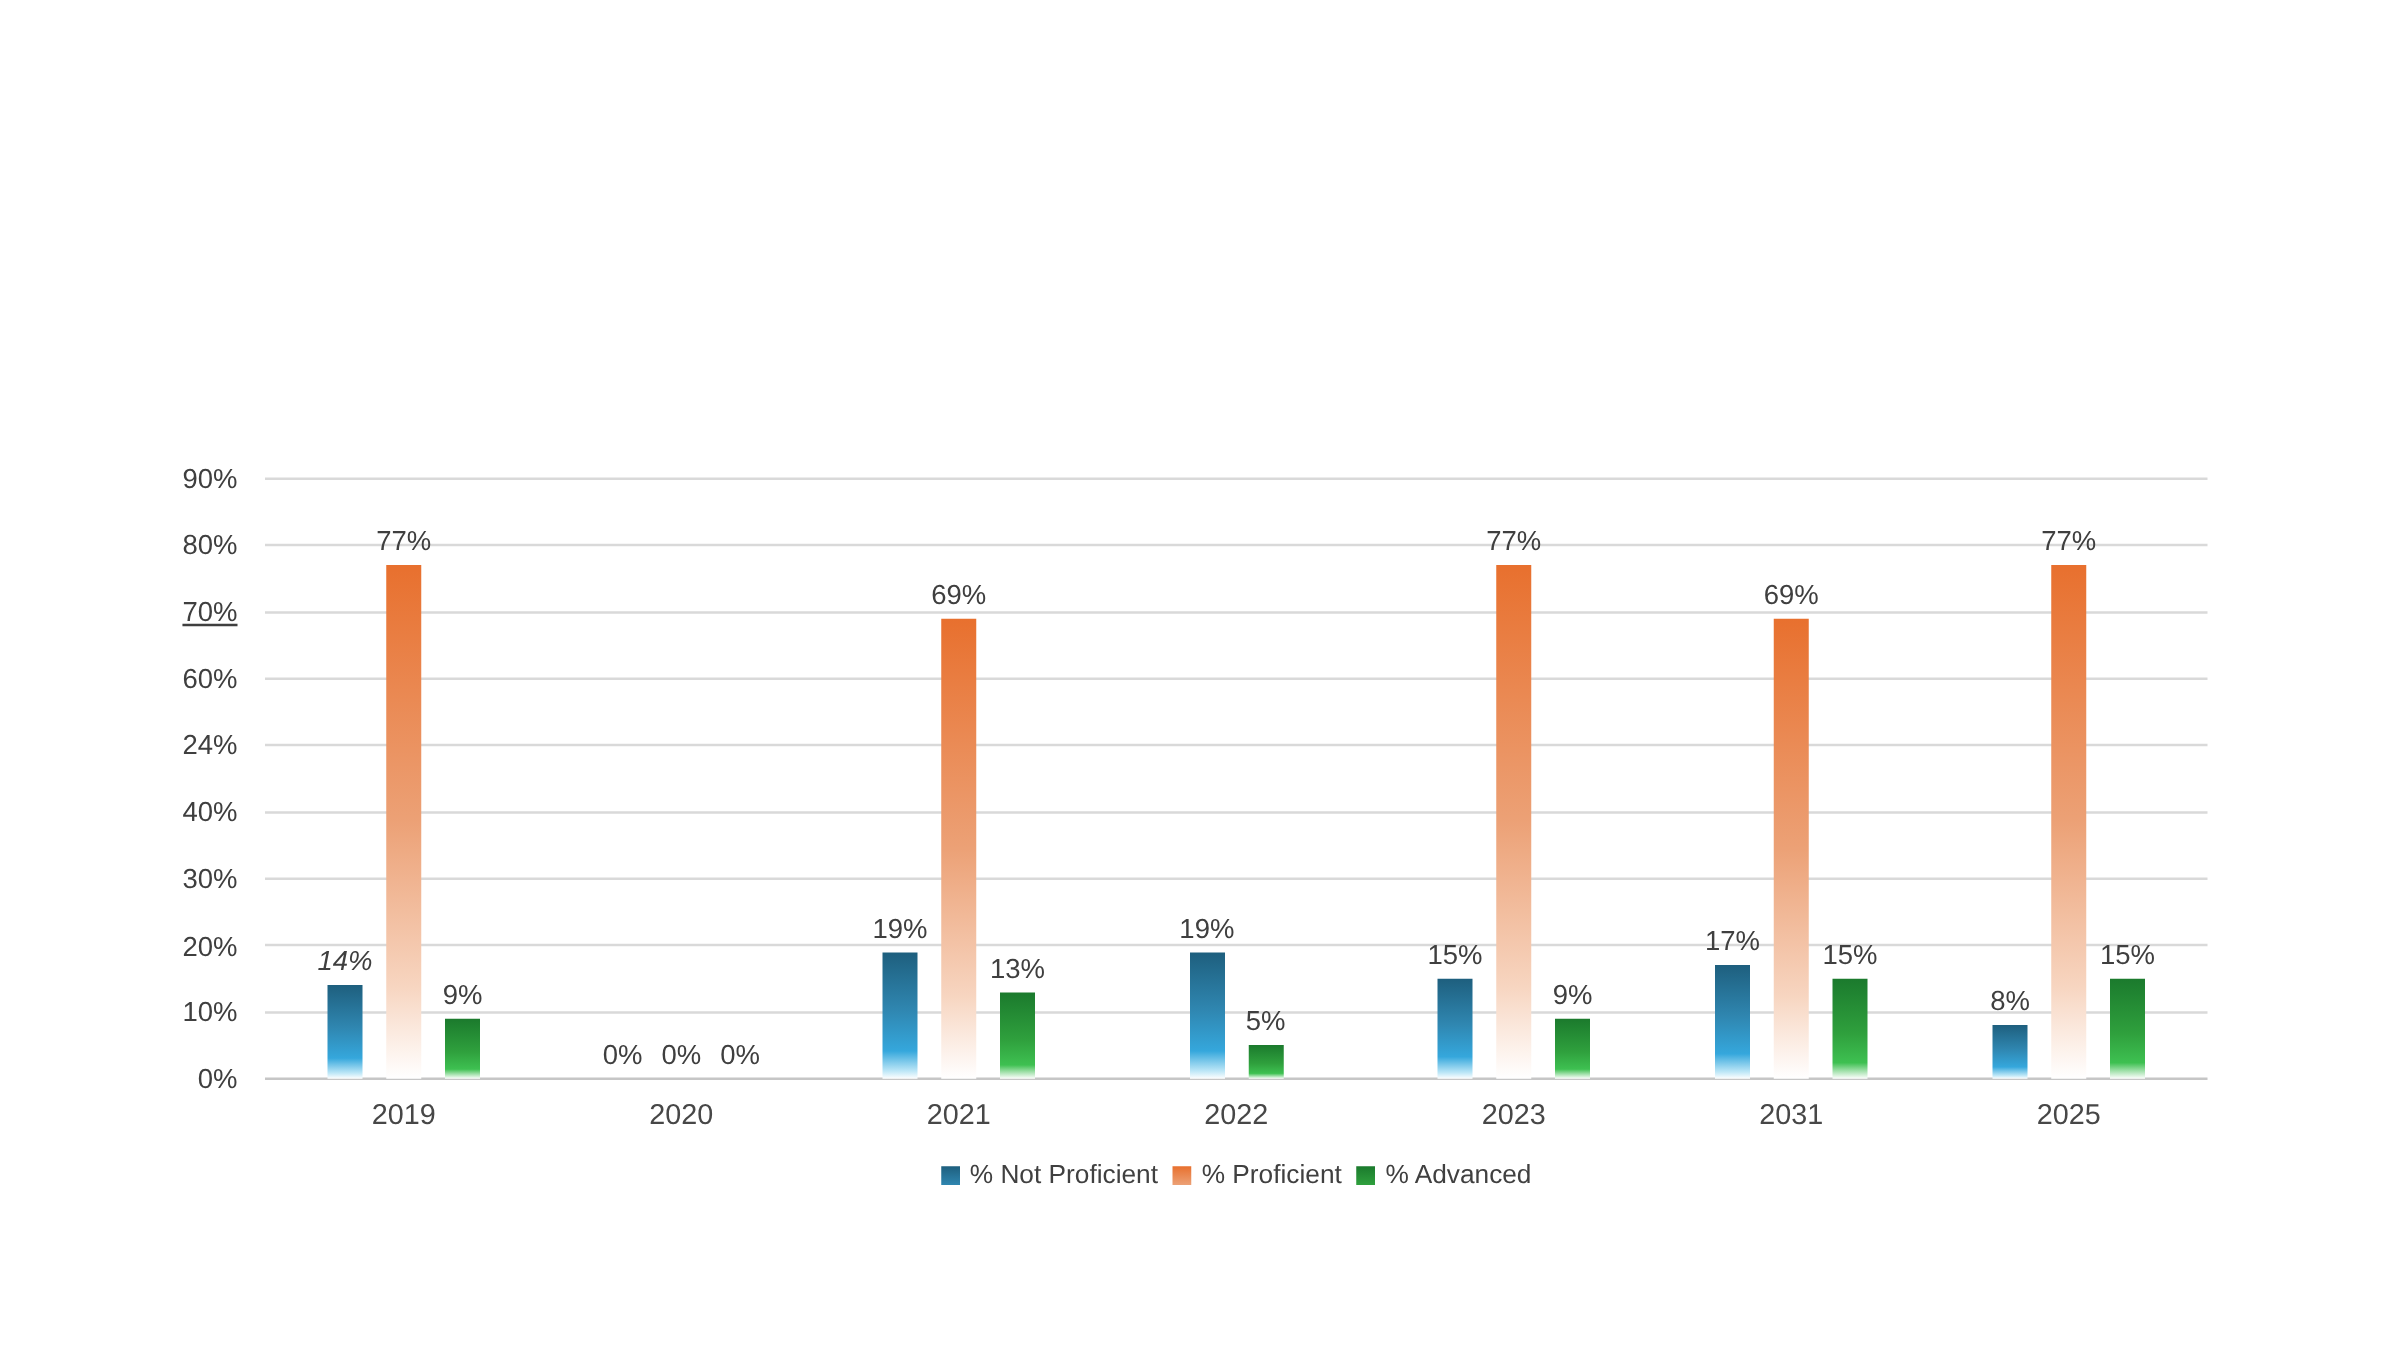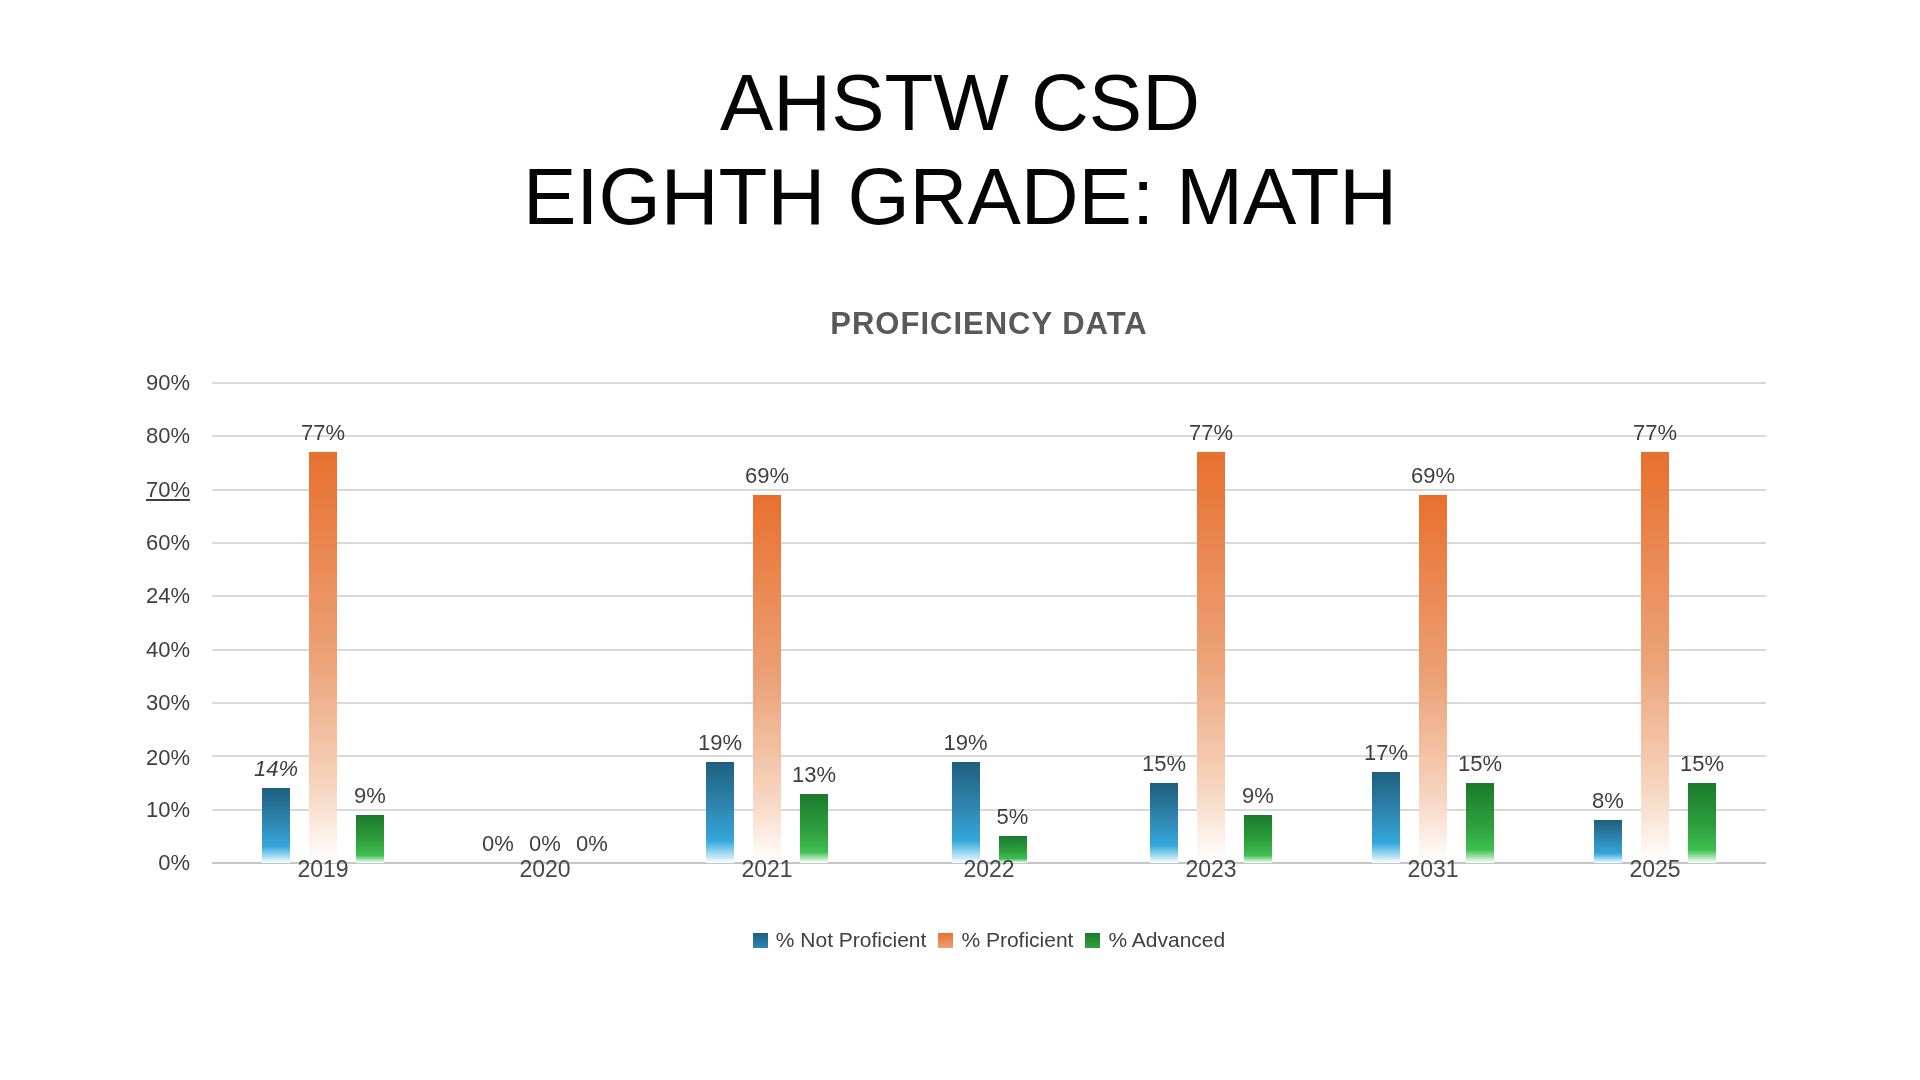--- a/index.html
+++ b/index.html
@@ -90,21 +90,21 @@
     left: 50%;
     transform: translateX(-50%);
     white-space: nowrap;
     font-size: 22px;
     color: #3f3f3f;
     text-align: right;
   }
   #xlabels {
     position: absolute;
     left: 212px;
-    top: 856px;
+    top: 878px;
     width: 1554px;
     display: flex;
   }
   #xlabels .xlab {
     flex: 1;
     text-align: center;
     font-size: 23px;
     color: #474747;
   }
   #legend {
@@ -130,26 +130,21 @@
     font-size: 21px;
     color: #404040;
     white-space: nowrap;
   }
 </style>
 </head>
 <body>
 
 <div class="page">
 
-  <div class="main-title">
-    <div>AHSTW CSD</div>
-    <div>EIGHTH GRADE: MATH</div>
-  </div>
-
-  <div class="chart-subtitle">PROFICIENCY DATA</div>
+
 
   <div id="ylabels">
       <div class="ylab" style="top: 371px;">90%</div>
       <div class="ylab" style="top: 424.333px;">80%</div>
       <div class="ylab" style="top: 477.667px; text-decoration: underline;">70%</div>
       <div class="ylab" style="top: 531px;">60%</div>
       <div class="ylab" style="top: 584.333px;">24%</div>
       <div class="ylab" style="top: 637.667px;">40%</div>
       <div class="ylab" style="top: 691px;">30%</div>
       <div class="ylab" style="top: 746px;">20%</div>

